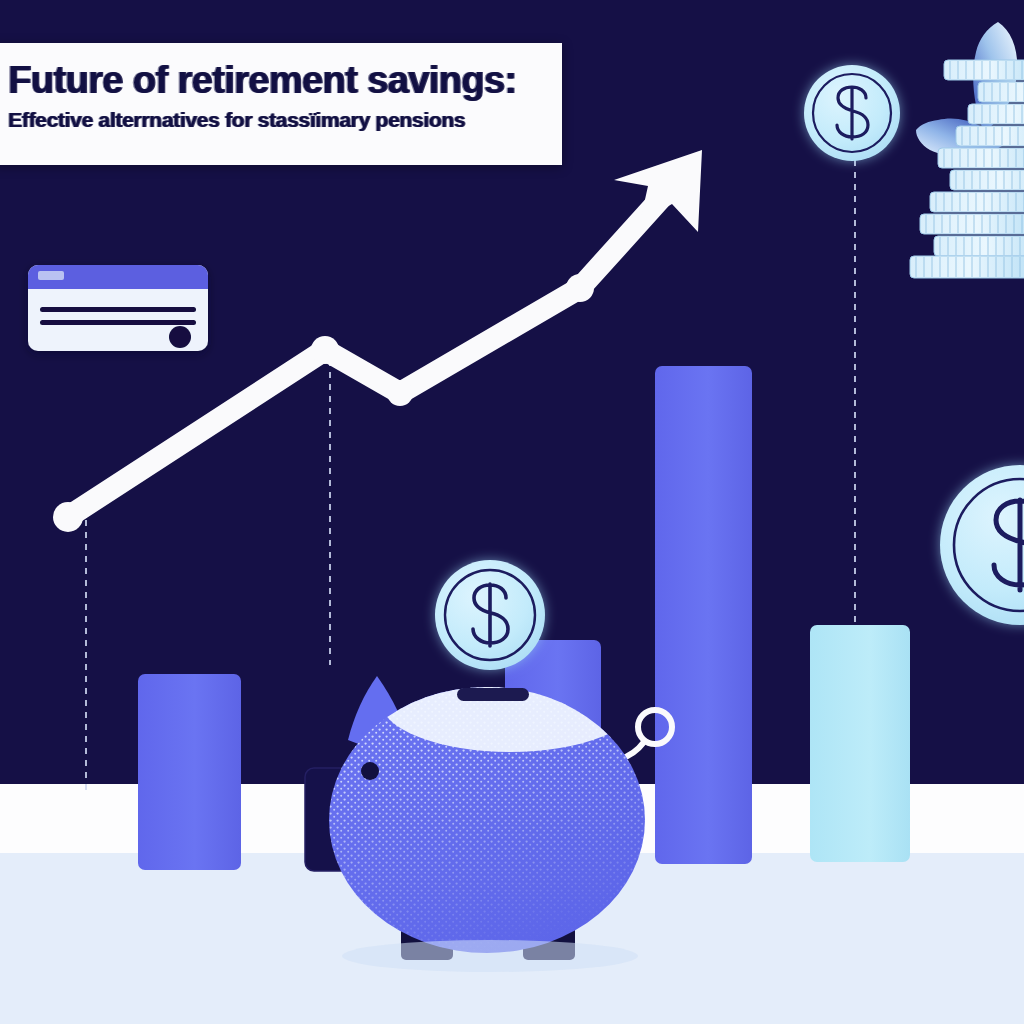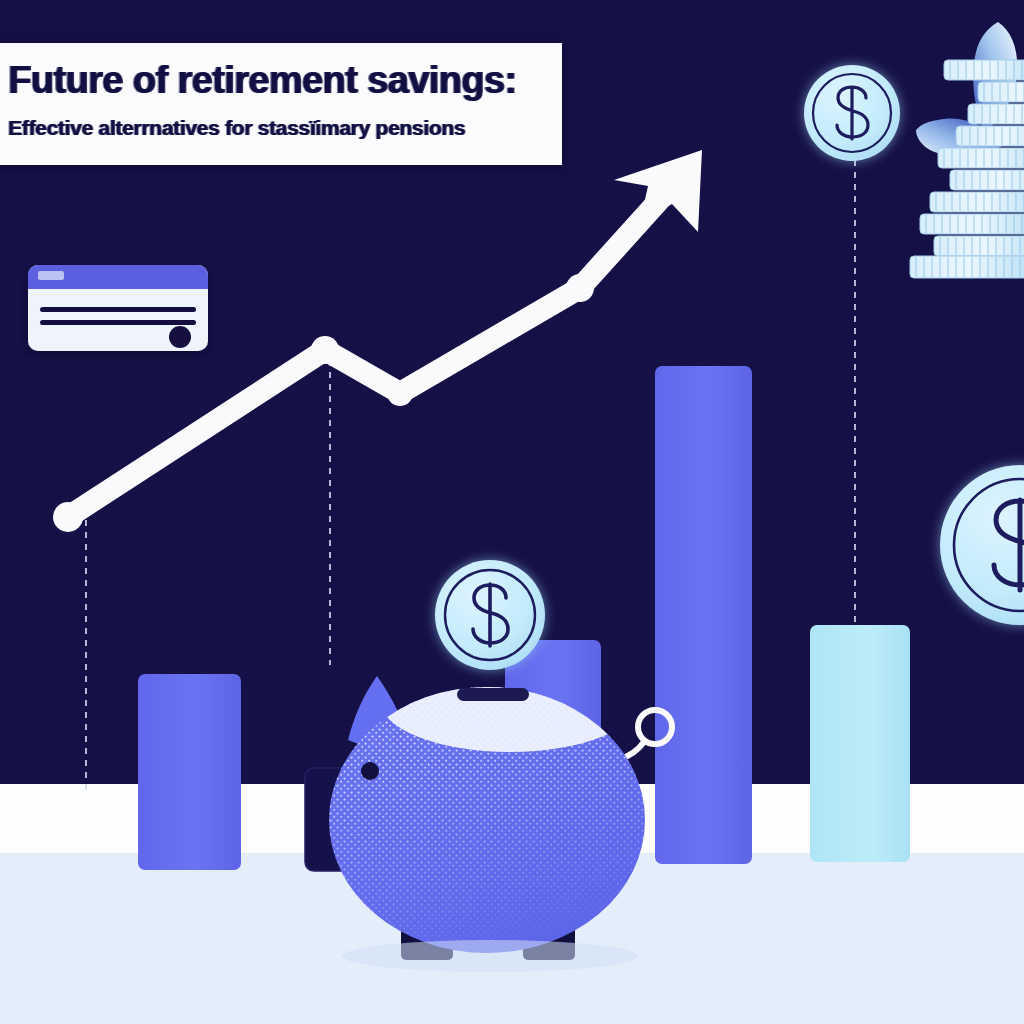--- a/index.html
+++ b/index.html
@@ -36,21 +36,21 @@
     white-space: nowrap;
   }
   #headline {
     top: 16px;
     font-size: 38px;
     font-weight: bold;
     letter-spacing: -0.6px;
     text-shadow: 1.2px 0 0 rgba(18,16,67,0.85), -1.2px 0 0 rgba(18,16,67,0.5);
   }
   #subheadline {
-    top: 73px;
+    top: 65px;
     font-size: 21px;
     font-weight: bold;
     letter-spacing: -0.3px;
     text-shadow: 1px 0 0 rgba(18,16,67,0.75), -1px 0 0 rgba(18,16,67,0.45);
   }
 </style>
 </head>
 <body>
 
 <div id="stage">

